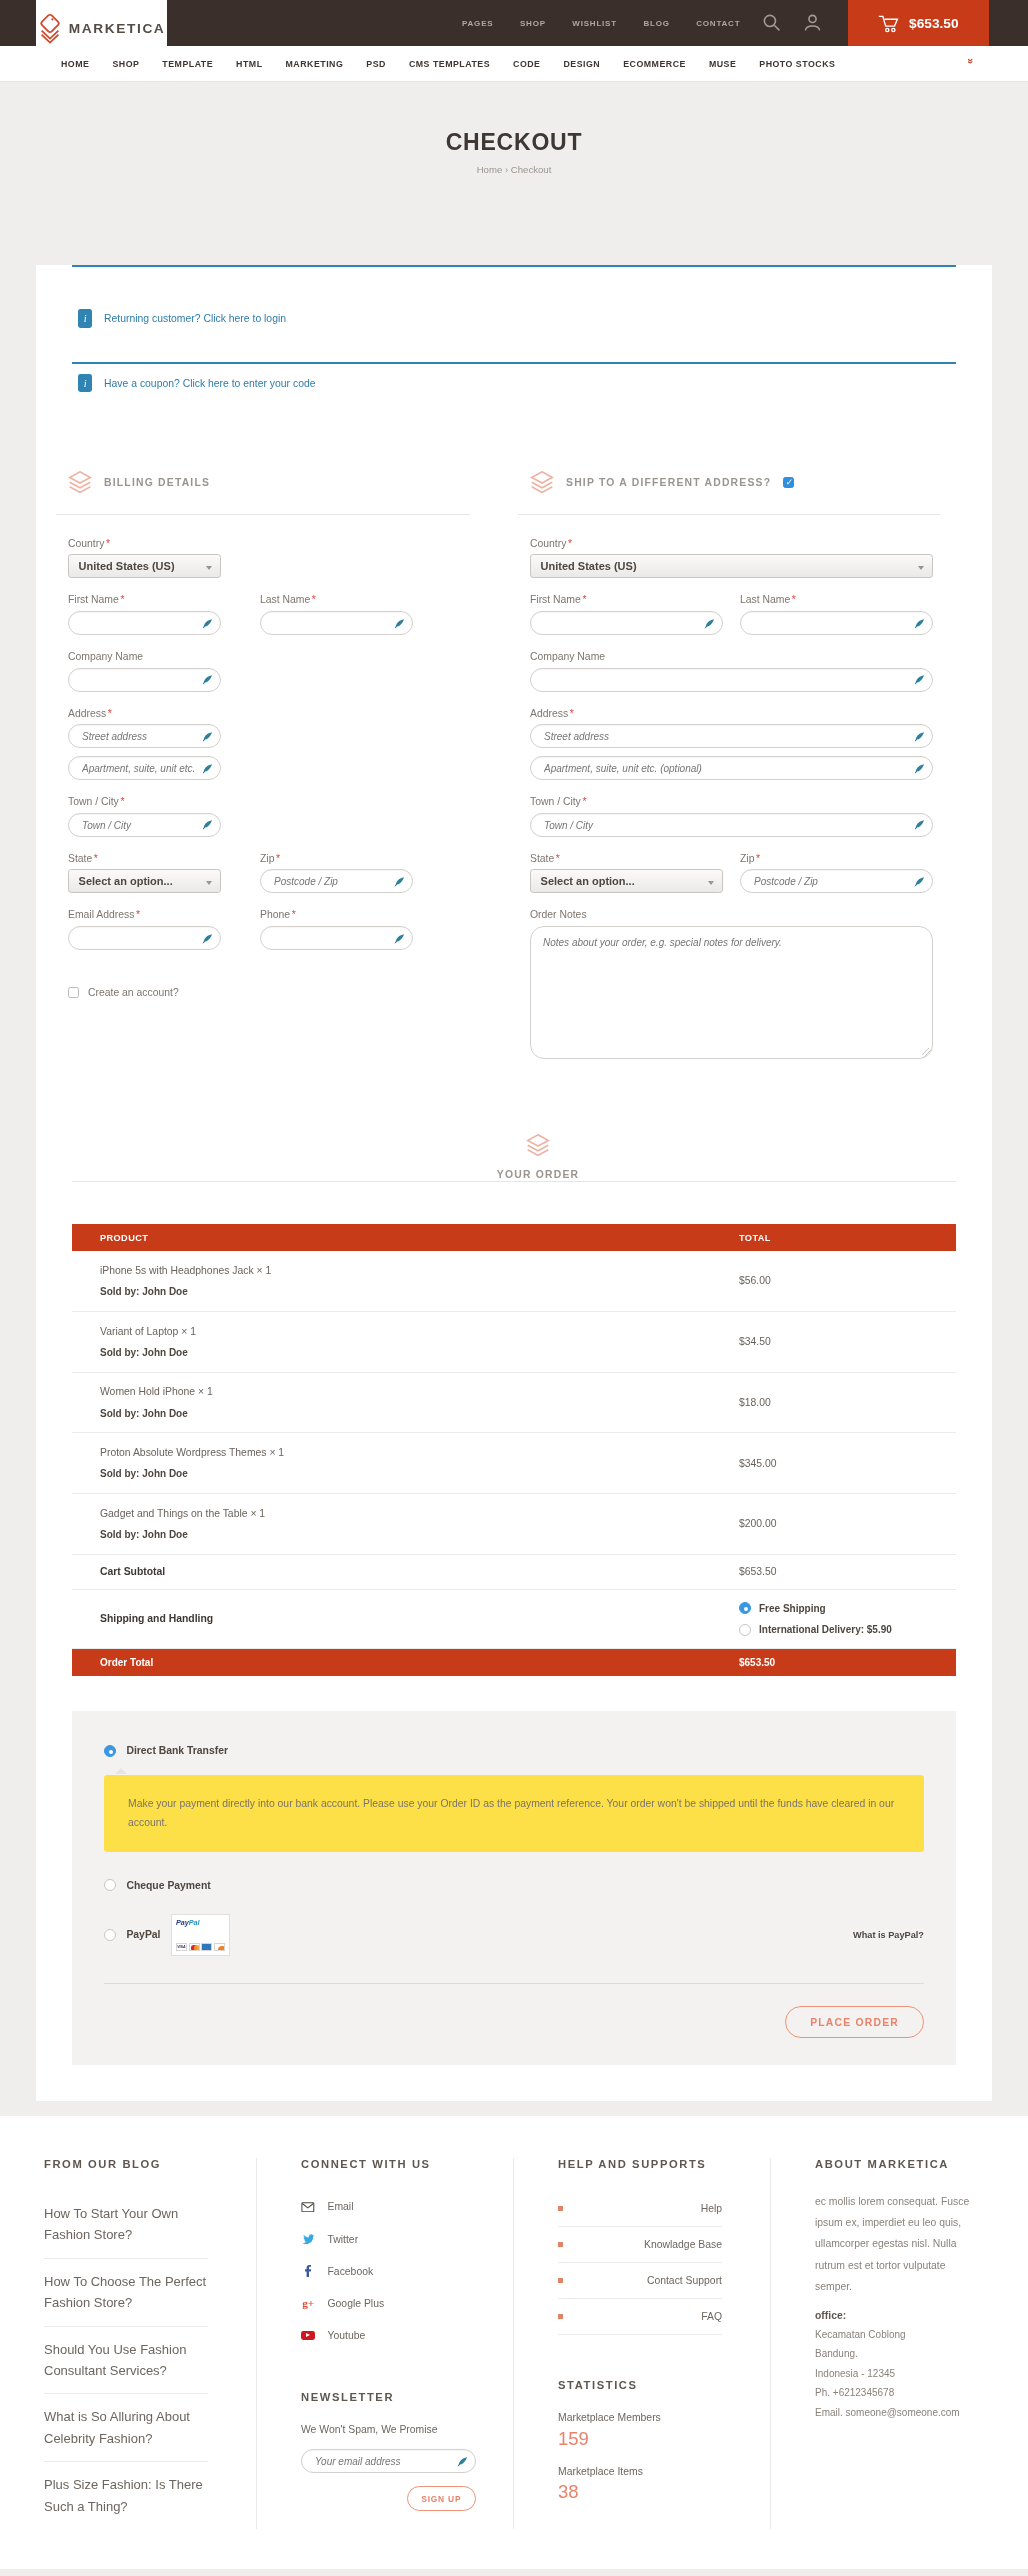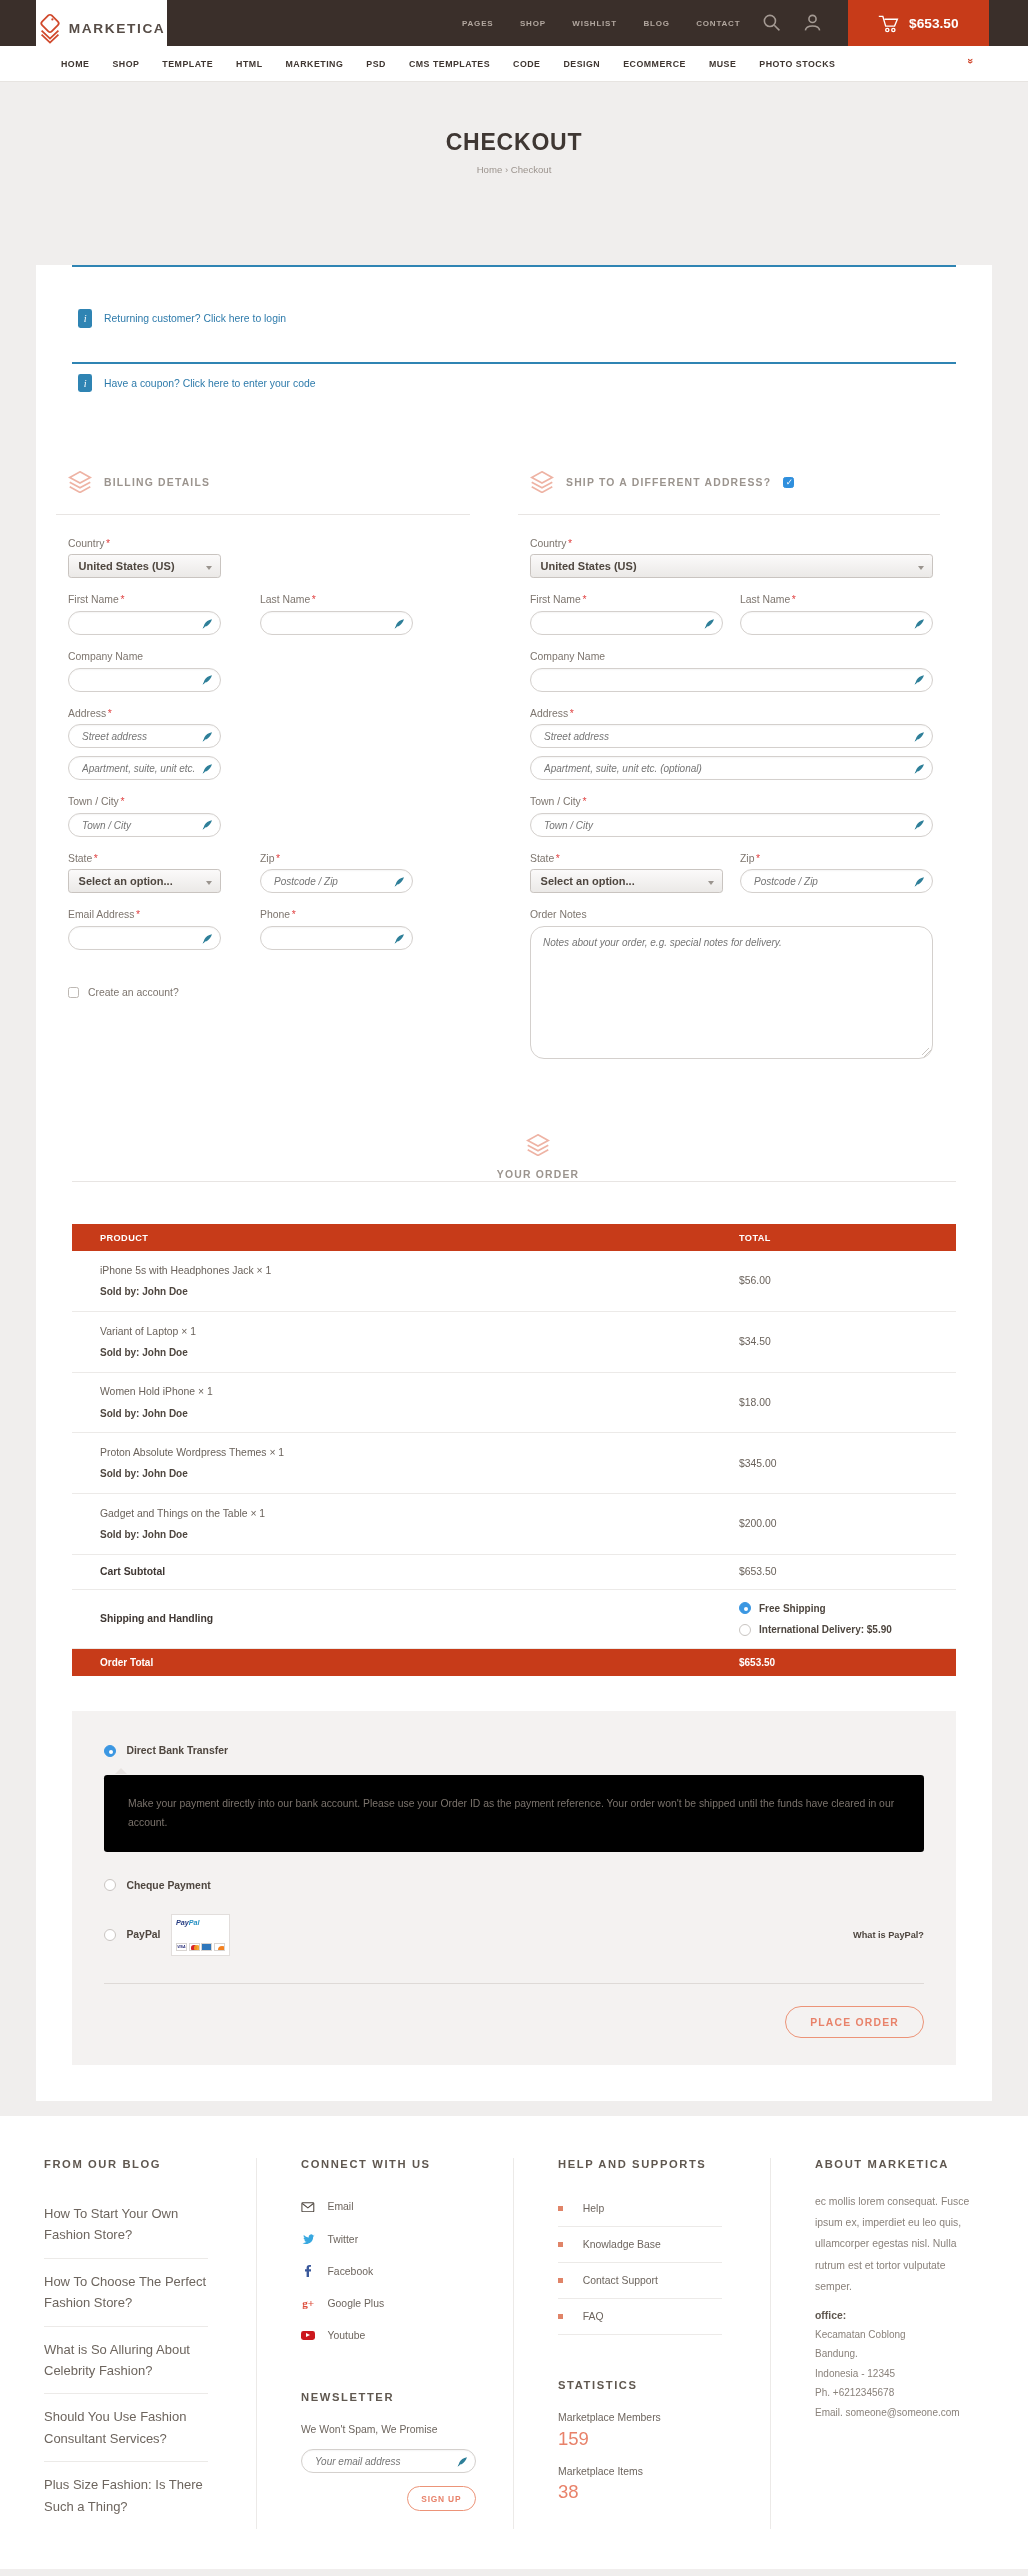--- a/index.html
+++ b/index.html
@@ -101,21 +101,21 @@
   .rad.on::after { content:""; position:absolute; left:4px; top:4px; width:4px; height:4px; border-radius:50%; background:#fff; }
   .rlab { font-size:10px; font-weight:bold; color:#4e463f; }
   .totrow { background:#c73b19; height:27px; display:flex; align-items:center; }
   .totrow .cp { flex:1; padding-left:28px; font-size:10px; font-weight:bold; color:#fff; }
   .totrow .ct { width:217px; font-size:10px; font-weight:bold; color:#fff; }
 
   
   .paybox { margin:35px 36px 0; background:#f4f2f1; padding:34px 32px 27px; }
   .pm-row { display:flex; align-items:center; gap:10.4px; }
   .pm-lab { font-size:10.4px; font-weight:bold; color:#4e463f; }
-  .pm-desc { position:relative; margin:17.7px 0 27px 0; background:#000000; border-radius:3.2px;
+  .pm-desc { position:relative; margin:17.7px 0 27px 0; background:#fde047; border-radius:3.2px;
     padding:19px 24px; font-size:10.4px; line-height:1.9; color:#7b736c; }
   .pm-desc::before { content:""; position:absolute; left:11.2px; top:-6.4px; border-left:6.4px solid transparent;
     border-right:6.4px solid transparent; border-bottom:6.4px solid #e7e3e1; }
   .pm-cheque { margin-bottom:22.5px; }
   .pp-row { display:flex; align-items:center; gap:10.4px; }
   .pp-cards { width:59px; height:42px; background:#fff; border:0.8px solid #e2dedc; padding:3.2px 4px;
     display:flex; flex-direction:column; justify-content:space-between; }
   .pp-logo { font-size:7.2px; font-weight:bold; font-style:italic; }
   .pp-logo .p1 { color:#253b80; } .pp-logo .p2 { color:#2790c3; }
   .chips { display:flex; gap:1.6px; }
@@ -146,21 +146,21 @@
   .yt { width:13.7px; height:9.6px; background:#cc181e; border-radius:2.4px; position:relative; }
   .yt::after { content:""; position:absolute; left:4.8px; top:2.4px; border-left:4px solid #fff;
     border-top:2.4px solid transparent; border-bottom:2.4px solid transparent; }
   .newsletter { margin-top:39px; }
   .nl-text { font-size:10.4px; color:#6d655e; margin:19px 0 14.5px; }
   .nl-pill { width:175px; }
   .signup-row { width:175px; text-align:right; margin-top:13px; }
   .signup-btn { display:inline-block; border:1.6px solid #ec9478; border-radius:13px; background:#fff;
     color:#e8826a; font-family:"Liberation Sans", sans-serif; font-size:8.4px; font-weight:bold;
     letter-spacing:0.8px; padding:6.4px 13.7px; cursor:pointer; }
-  .help-link { display:flex; align-items:center; gap:20px; padding:12px 0; border-bottom:0.8px solid #eceae8; cursor:pointer; }
+  .help-link { display:flex; align-items:center; gap:20px; padding:12px 0; border-bottom:0.8px solid #eceae8; cursor:pointer;justify-content:space-between; }
   .help-link .bullet { width:4.8px; height:4.8px; background:#e08468; flex:none; }
   .help-link .hlab { font-size:10.4px; color:#6d655e; }
   .stats { margin-top:44px; }
   .stat-lab { font-size:10.4px; color:#6d655e; margin-bottom:4.8px; }
   .stat-val { font-size:18.5px; color:#e8826a; margin-bottom:16px; }
   .about-p { font-size:10.4px; color:#8a827b; line-height:2.05; }
   .office { font-size:10.4px; font-weight:bold; color:#5f574f; margin-top:13px; margin-bottom:3.2px; }
   .addr-line { font-size:10px; color:#8a827b; line-height:1.95; }
 </style>
 </head>
@@ -579,22 +579,22 @@
       </div>
     </div>
   </div>
 
   <div class="footer">
 
     <div class="fcol">
       <div class="fhead">FROM OUR BLOG</div>
       <div class="blog-link">How To Start Your Own Fashion Store?</div>
       <div class="blog-link">How To Choose The Perfect Fashion Store?</div>
+      <div class="blog-link">Should You Use Fashion Consultant Services?</div>
       <div class="blog-link">What is So Alluring About Celebrity Fashion?</div>
-      <div class="blog-link">Should You Use Fashion Consultant Services?</div>
       <div class="blog-link">Plus Size Fashion: Is There Such a Thing?</div>
     </div>
 
     <div class="fcol">
       <div class="fhead">CONNECT WITH US</div>
       <div class="soc">
         <span class="soc-ico">
           <svg viewBox="0 0 18 14" width="13.7" height="10.4" fill="none" stroke="#4e463f" stroke-width="1.4">
               <rect x="1" y="1" width="16" height="12" rx="1"></rect>
               <path d="M1.5 2 L9 8 L16.5 2"></path>

